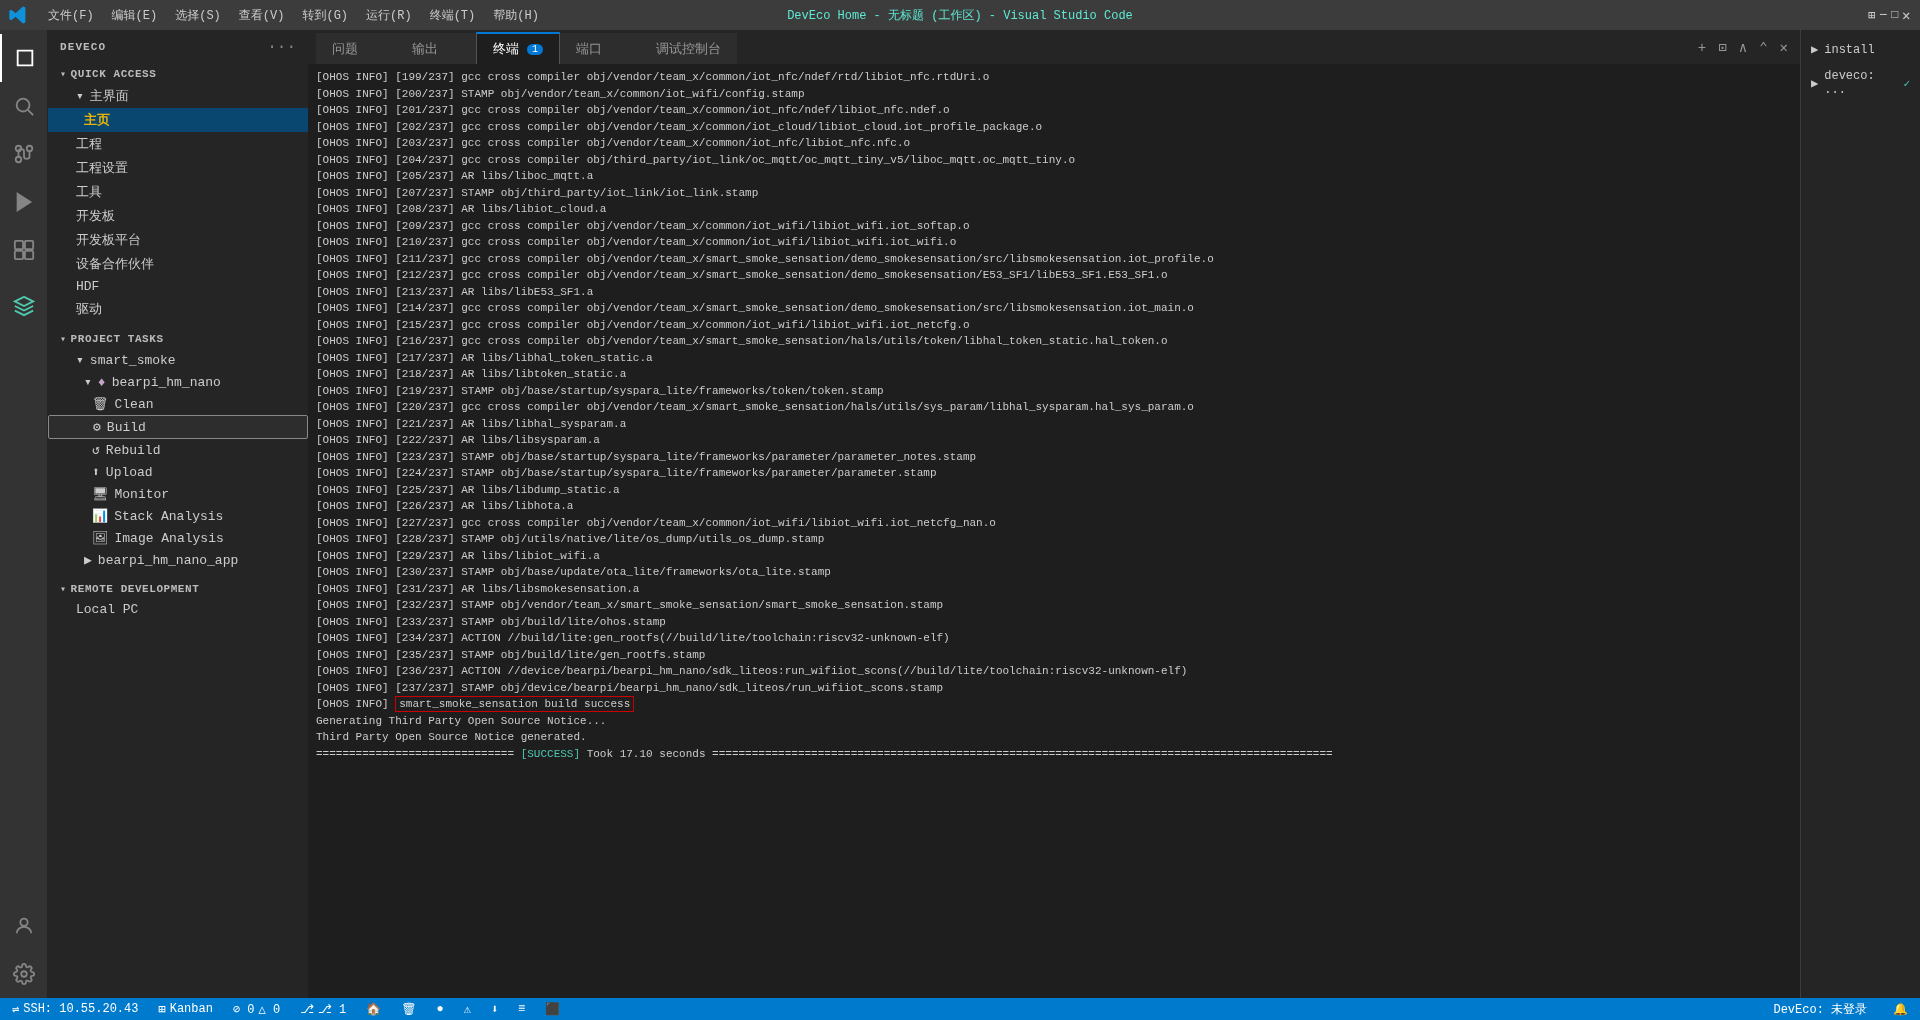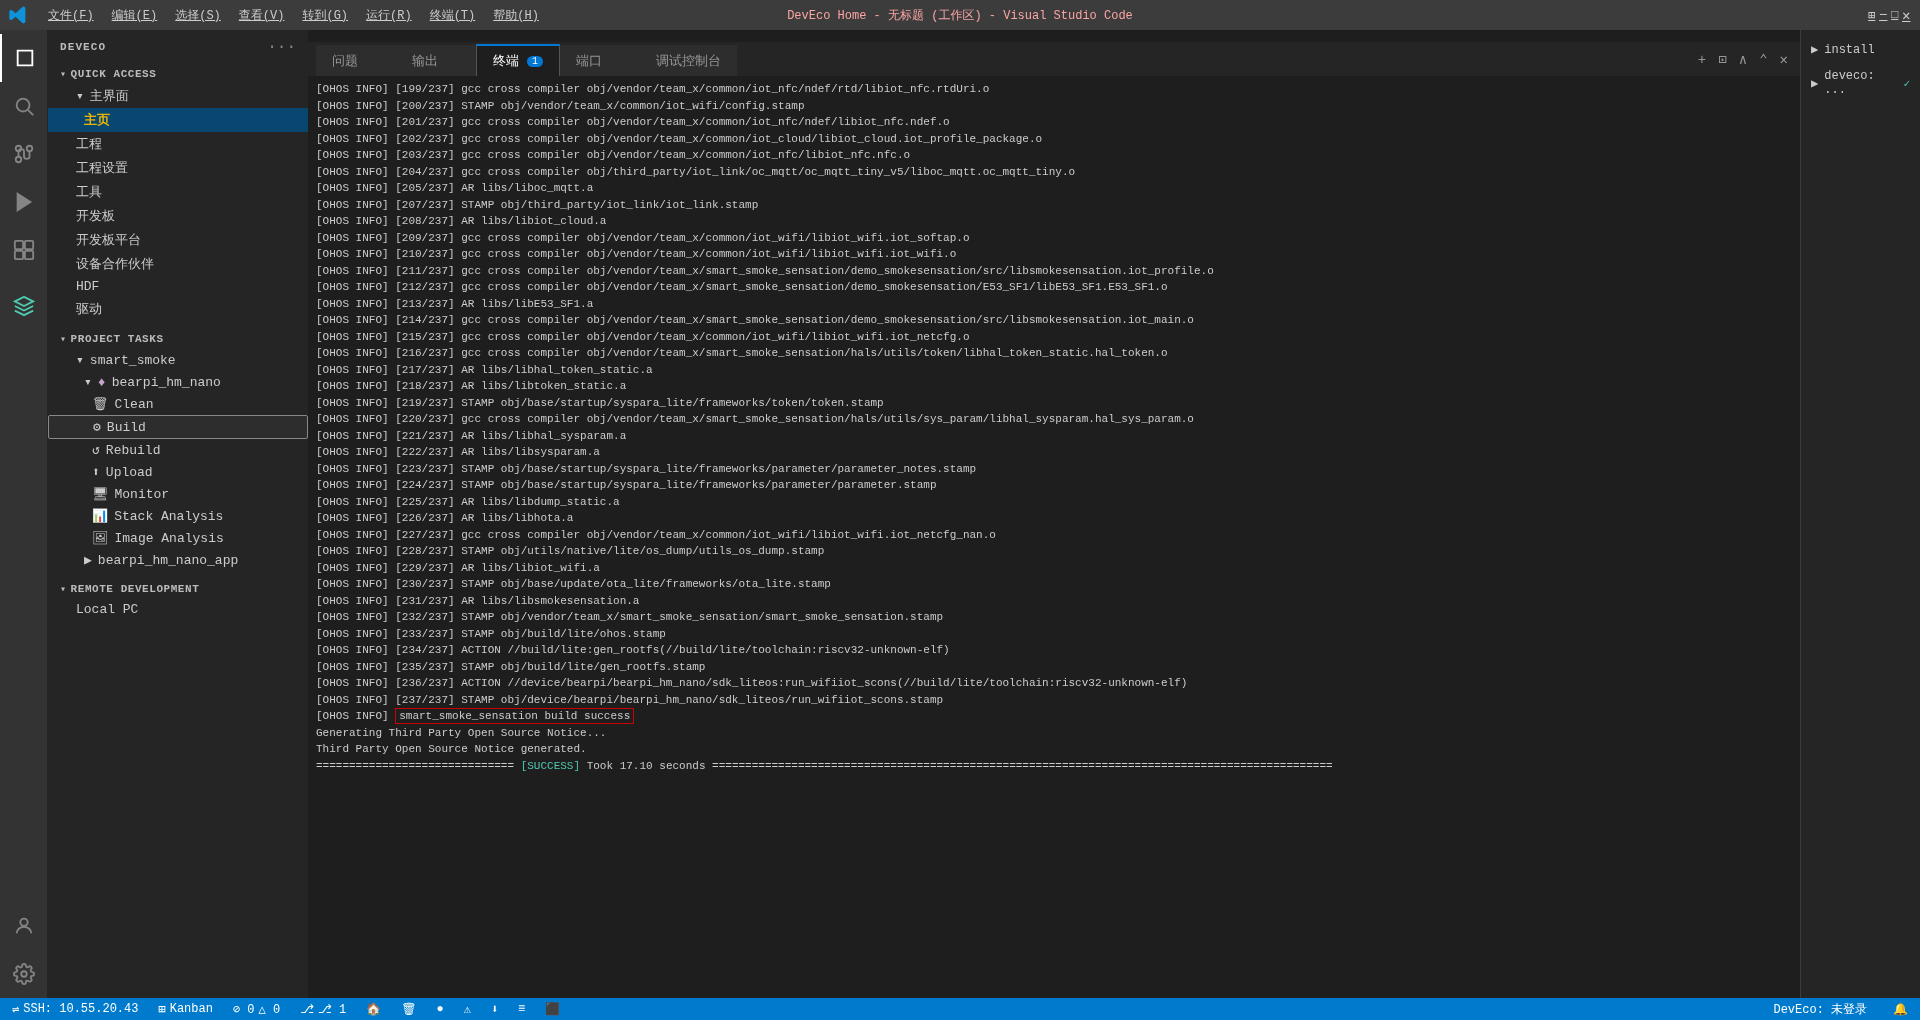--- a/index.html
+++ b/index.html
@@ -17,21 +17,20 @@
 
     
     .titlebar {
       height: 30px;
       background: #3c3c3c;
       display: flex;
       align-items: center;
       justify-content: space-between;
       padding: 0 8px;
       flex-shrink: 0;
-      text-decoration: underline;
     }
     .titlebar-left {
       display: flex;
       align-items: center;
       gap: 8px;
     }
     .titlebar-menus {
       display: flex;
       gap: 2px;
       font-size: 12px;
@@ -39,21 +38,21 @@
     }
     .titlebar-menus span {
       padding: 4px 8px;
       cursor: pointer;
     }
     .titlebar-title {
       position: absolute;
       left: 50%;
       transform: translateX(-50%);
       font-size: 12px;
-      color: #fca5a5;
+      color: #5eead4;
     }
     .titlebar-controls {
       display: flex;
       gap: 0;
     }
     .titlebar-controls span {
       width: 46px;
       height: 30px;
       display: flex;
       align-items: center;
@@ -156,21 +155,20 @@
     .icon-trash { color: #cccccc; }
     .icon-gear { color: #cccccc; }
     .icon-pin { color: #c5a5c5; }
 
     
     .content-area {
       flex: 1;
       display: flex;
       flex-direction: column;
       overflow: hidden;
-      margin-top: 12px;
     }
 
     
     .tab-bar {
       height: 35px;
       background: #252526;
       display: flex;
       align-items: flex-end;
       padding: 0 8px;
       border-bottom: 1px solid #1e1e1e;

